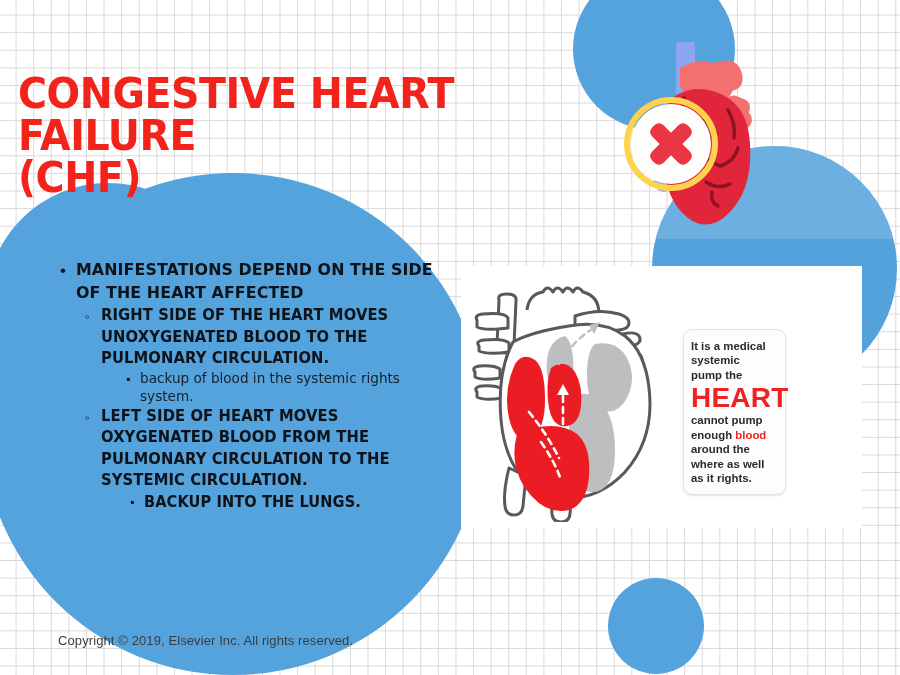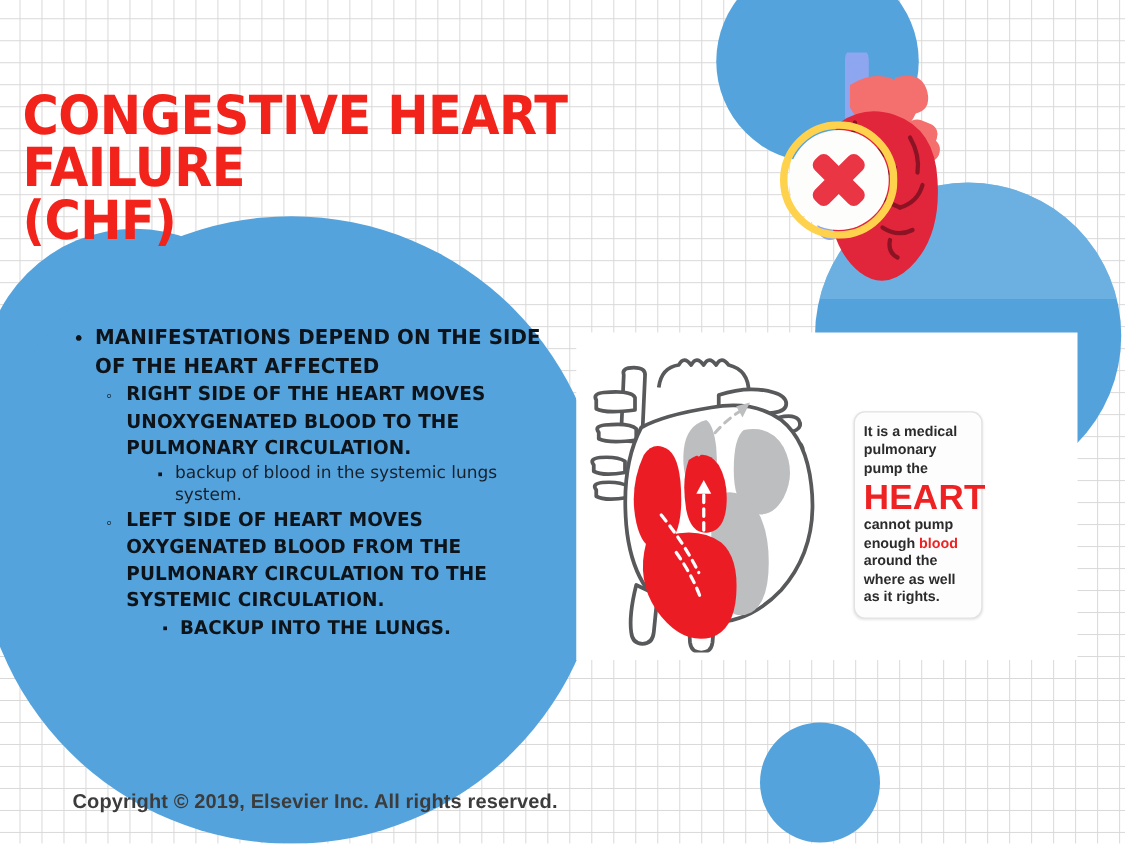--- a/index.html
+++ b/index.html
@@ -139,25 +139,24 @@
     transform: scaleX(0.96);
     transform-origin: left top;
     text-transform: uppercase;
   }
 
   
   .copyright {
     position: absolute;
     left: 58px;
     top: 633px;
-    font-size: 16px;
+    font-size: 13px;
     color: #3c3c3c;
     font-family: "Liberation Sans", sans-serif;
     letter-spacing: .1px;
-    font-weight: bold;
   }
 
   
   .info-card {
     position: absolute;
     left: 461px;
     top: 266px;
     width: 401px;
     height: 262px;
     background: #ffffff;
@@ -255,21 +254,21 @@
       <span class="txt">Manifestations depend on the side of the heart affected</span>
     </div>
 
     <div class="lvl lvl2">
       <span class="marker">◦</span>
       <span class="txt">Right side of the heart moves unoxygenated blood to the pulmonary circulation.</span>
     </div>
 
     <div class="lvl lvl3">
       <span class="marker">▪</span>
-      <span class="txt">backup of blood in the systemic lungs system.</span>
+      <span class="txt">backup of blood in the systemic rights system.</span>
     </div>
 
     <div class="lvl lvl2">
       <span class="marker">◦</span>
       <span class="txt">Left side of heart moves oxygenated blood from the pulmonary circulation to the systemic circulation.</span>
     </div>
 
     <div class="lvl lvl3b">
       <span class="marker">▪</span>
       <span class="txt">Backup into the lungs.</span>
@@ -323,21 +322,21 @@
       <path d="M96 112 l-6 11 l12 0 z" fill="#ffffff"></path>
 
       <g stroke="#bcbec0" stroke-width="2.4" fill="none" stroke-dasharray="6 5" stroke-linecap="round">
         <path d="M92 92 q16 -26 38 -38"></path>
       </g>
       <path d="M133 50 l-11 3 l5 9 z" fill="#bcbec0"></path>
     </svg>
 
     <div class="callout">
       <span>It is a medical</span><br>
-      <span>pulmonary</span><br>
+      <span>systemic</span><br>
       <span>pump the</span>
       <span class="big">HEART</span>
       <span>cannot pump</span><br>
       <span>enough </span><span class="hl">blood</span><br>
       <span>around the</span><br>
       <span>where as well</span><br>
       <span>as it rights.</span>
     </div>
   </div>
 

